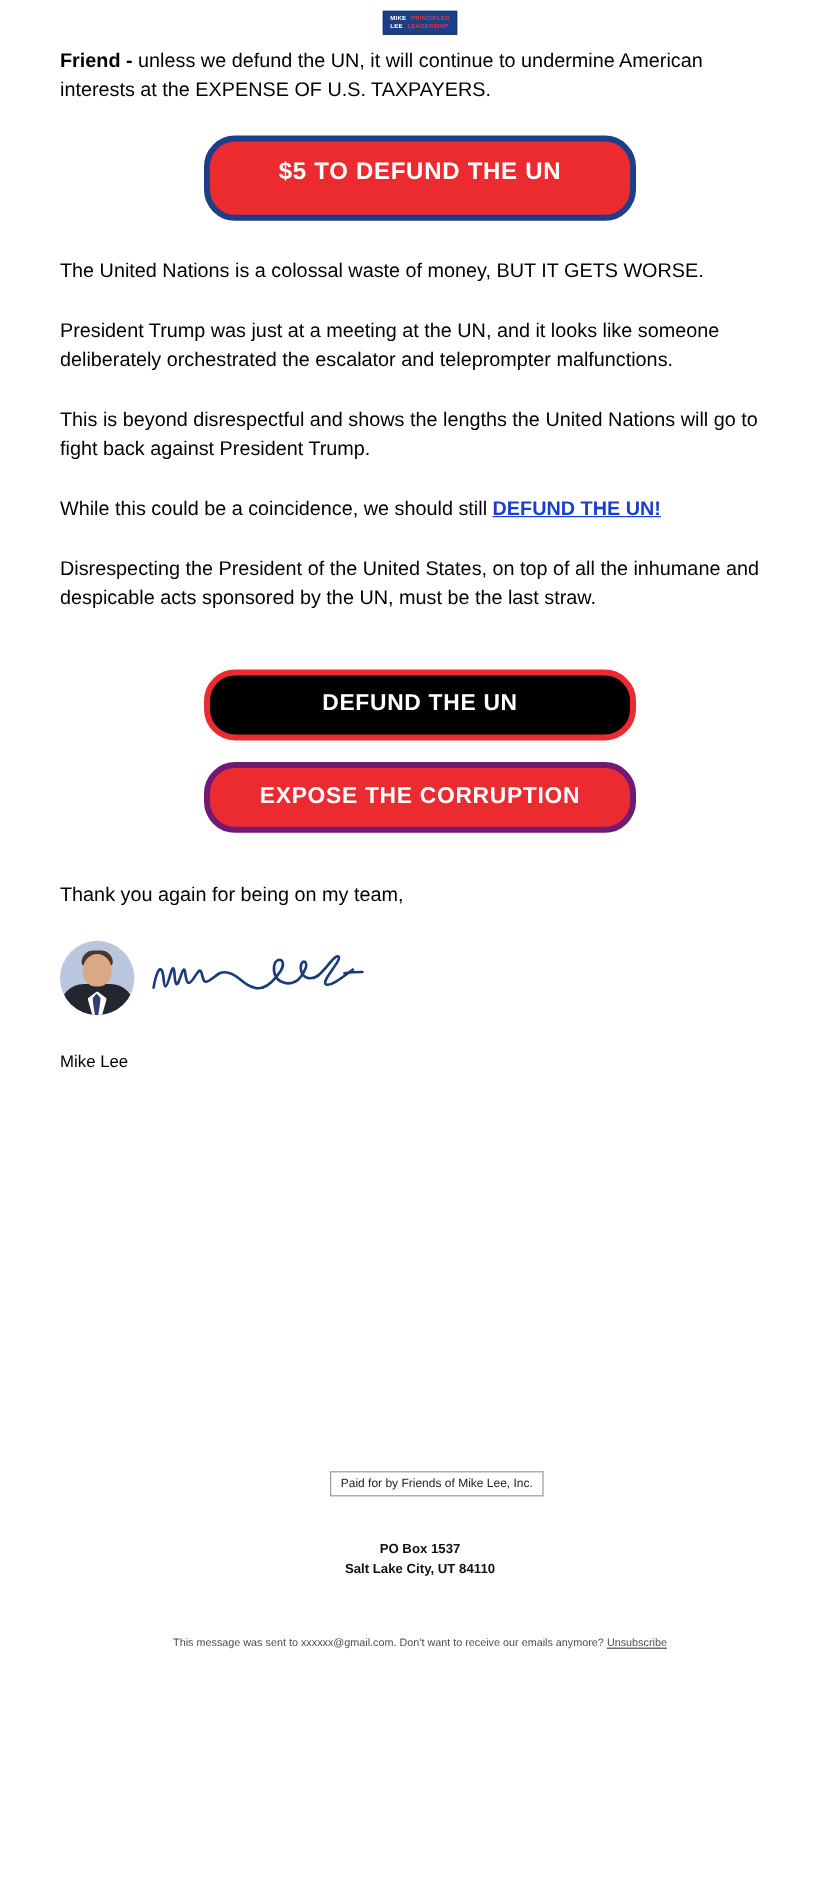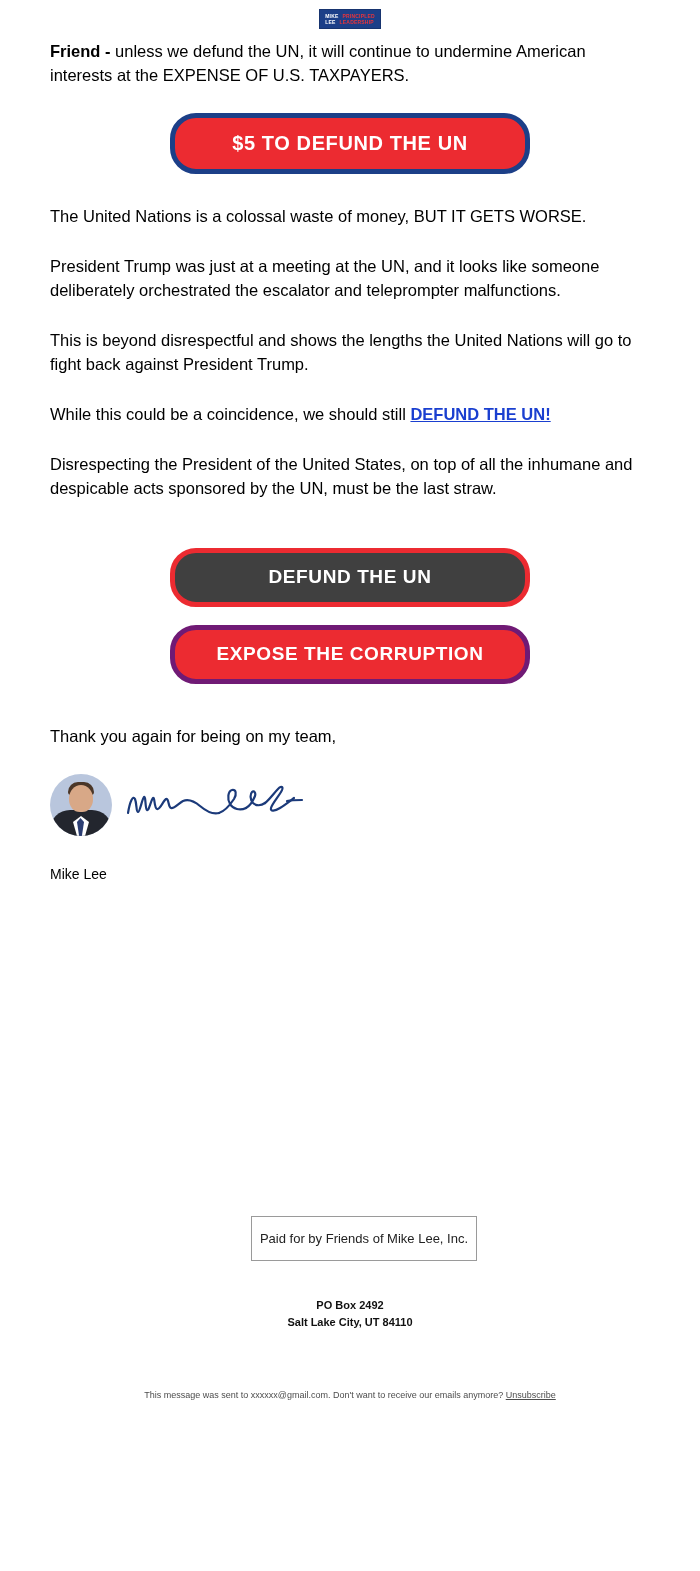--- a/index.html
+++ b/index.html
@@ -99,24 +99,24 @@
     letter-spacing: 0.6px;
     text-decoration: none;
     border-radius: 26px;
     cursor: pointer;
   }
   .cta-red {
     background: #ec2b31;
     color: #ffffff;
     border: 5px solid #1c3f88;
     font-size: 20px;
-    padding: 14px 10px 14px 10px;
+    padding: 14px 10px 24px 10px;
   }
   .cta-blue {
-    background: #404040;
+    background: #000000;
     color: #ffffff;
     border: 5px solid #ec2b31;
     font-size: 19px;
     padding: 13px 10px 14px 10px;
   }
   .cta-red-2 {
     background: #ec2b31;
     color: #ffffff;
     border: 5px solid #701a75;
     font-size: 19px;
@@ -201,35 +201,35 @@
   }
 
   
   .footer {
     margin-top: 330px;
     text-align: center;
   }
   .paidfor {
     display: inline-block;
     border: 1px solid #9a9a9a;
-    padding: 16px 8px;
-    font-size: 13px;
+    padding: 4px 8px;
+    font-size: 10px;
     color: #222;
     line-height: 11px;
     margin-left: 28px;
   }
   .addr {
     margin-top: 36px;
     font-size: 11px;
     line-height: 17px;
     color: #111;
     font-weight: bold;
   }
   .unsub {
-    margin-top: 59px;
+    margin-top: 47px;
     font-size: 9px;
     color: #4d4d4d;
     padding-bottom: 40px;
   }
   .unsub a {
     color: #4d4d4d;
     text-decoration: underline;
   }
 </style>
 </head>
@@ -303,21 +303,21 @@
         <path d="M163 26 C168 25, 173 25, 178 25"></path>
       </g>
     </svg>
   </div>
 
   <div class="signoff-name">Mike Lee</div>
 
   <div class="footer">
     <div class="paidfor">Paid for by Friends of Mike Lee, Inc.</div>
     <div class="addr">
-      <div>PO Box 2492</div>
+      <div>PO Box 1537</div>
       <div>Salt Lake City, UT 84110</div>
     </div>
     <div class="unsub">
       <span>This message was sent to xxxxxx@gmail.com. Don't want to receive our emails anymore? </span><a href="#">Unsubscribe</a>
     </div>
   </div>
 
 </div>
 
 </body></html>

